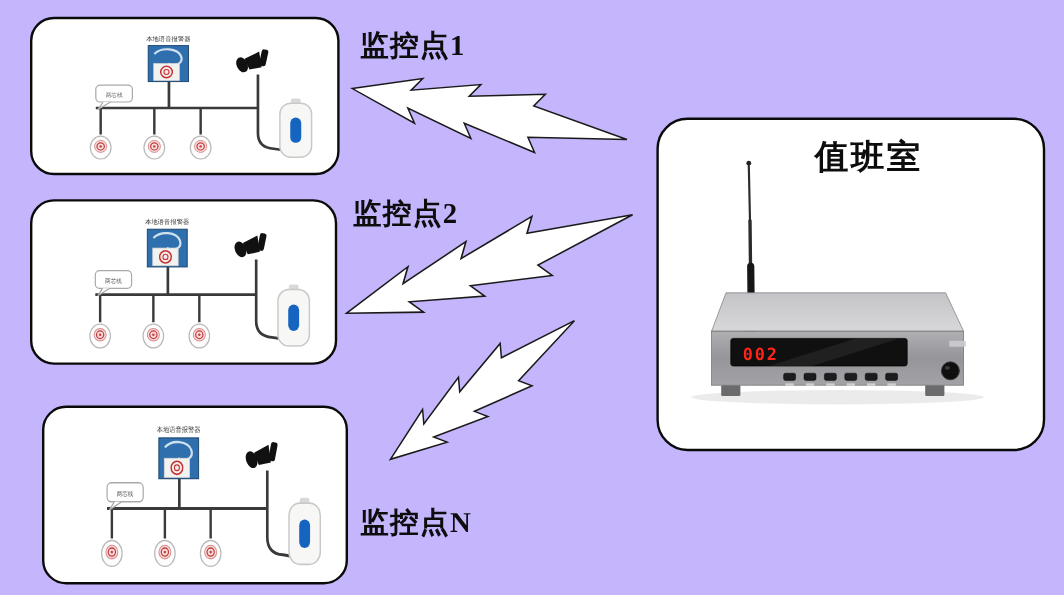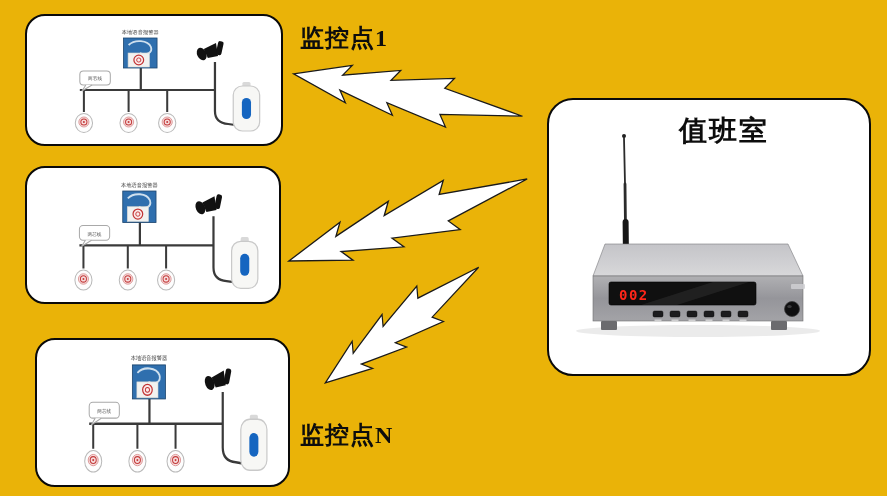--- a/index.html
+++ b/index.html
@@ -1,19 +1,19 @@
 <!DOCTYPE html>
 <html><head>
 <meta charset="utf-8">
 <style>
   html,body{margin:0;padding:0;background:#ffffff;}
   #canvas{
     position:relative;
     width:887px;height:496px;
-    background:#eab308;
+    background:#c4b5fd;
     overflow:hidden;
     font-family:"Liberation Serif", serif;
   }
   .site-box{
     position:absolute;
     background:#ffffff;
     border:2.6px solid #0a0a0a;
     border-radius:20px;
     box-sizing:border-box;
   }
@@ -217,20 +217,21 @@
       </g>
       <g>
         <rect x="212" y="66" width="8" height="5" rx="1.5" fill="#d9d9d9"></rect>
         <rect x="203" y="70" width="26" height="45" rx="9" fill="#f7f7f5" stroke="#c9c9c9" stroke-width="1.2"></rect>
         <rect x="211.5" y="82" width="9" height="21" rx="4.5" fill="#1565c0"></rect>
       </g>
     </svg>
   </div>
 
   <div class="site-label" id="site-label-1">监控点1</div>
+  <div class="site-label" id="site-label-2">监控点2</div>
   <div class="site-label" id="site-label-3">监控点N</div>
 
   <svg id="bolt-overlay" viewBox="0 0 887 496">
     <defs>
       <path id="bolt" d="M -120,0 L -62,-20 L -70,-8 L -12,-24 L -20,-12 L 44,-26 L 36,-14 L 120,0 L 36,14 L 44,26 L -20,12 L -12,24 L -70,8 L -62,20 Z"></path>
     </defs>
     <use href="#bolt" transform="translate(408,95) rotate(10.5) scale(0.97,0.95)" fill="#ffffff" stroke="#1a1a1a" stroke-width="1.3" vector-effect="non-scaling-stroke"></use>
     <use href="#bolt" transform="translate(408,220) rotate(-19) scale(1.05,1)" fill="#ffffff" stroke="#1a1a1a" stroke-width="1.3" vector-effect="non-scaling-stroke"></use>
     <use href="#bolt" transform="translate(402,325) rotate(-37) scale(0.80,0.85)" fill="#ffffff" stroke="#1a1a1a" stroke-width="1.5" vector-effect="non-scaling-stroke"></use>
   </svg>

